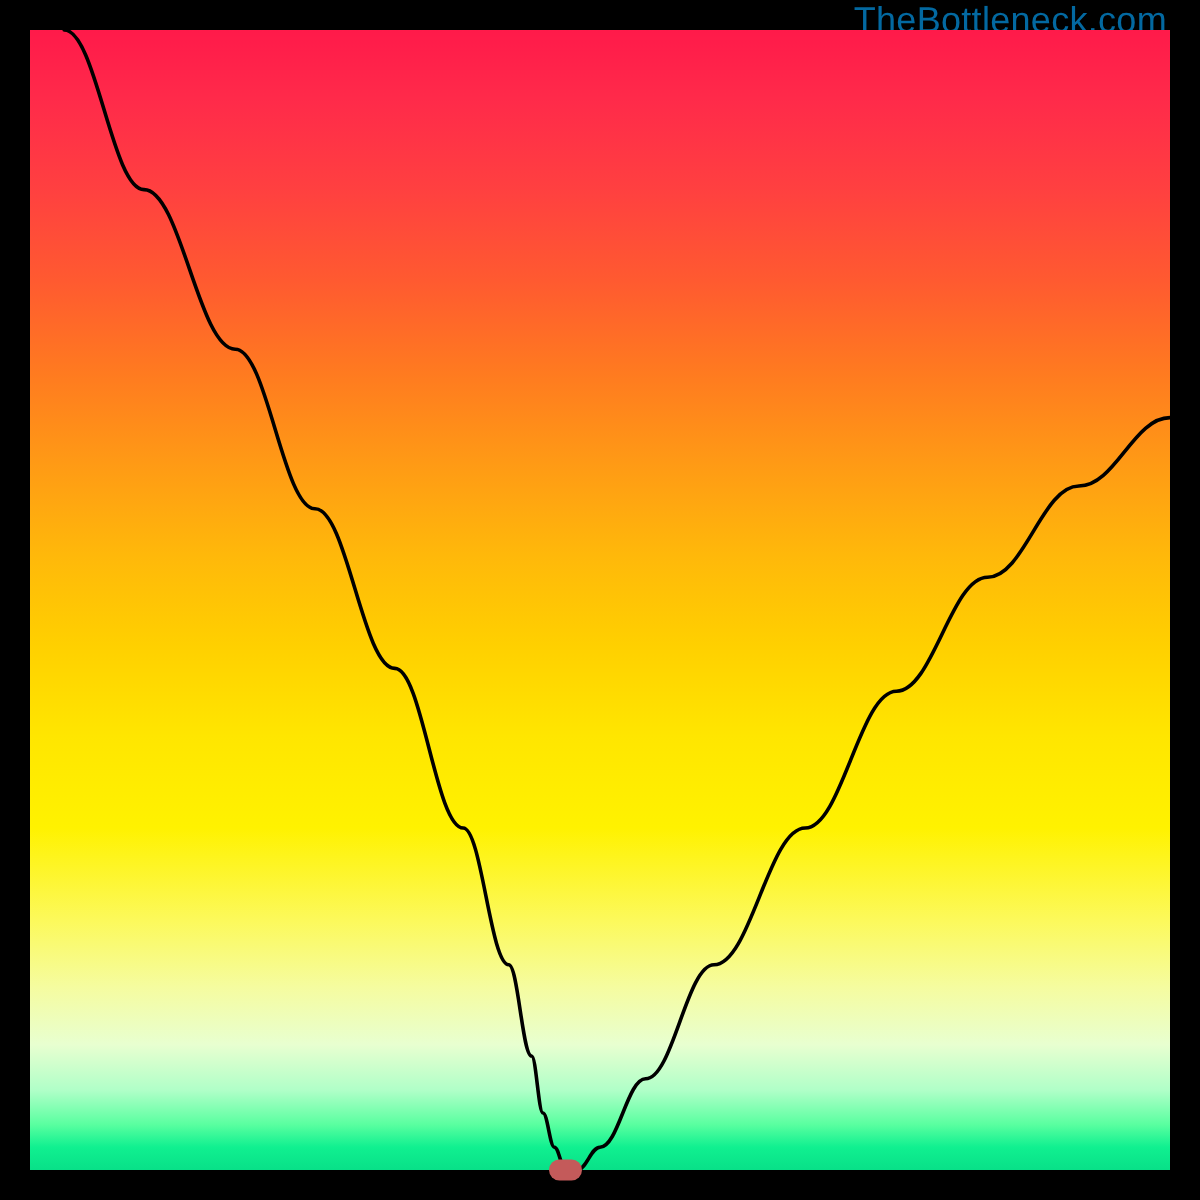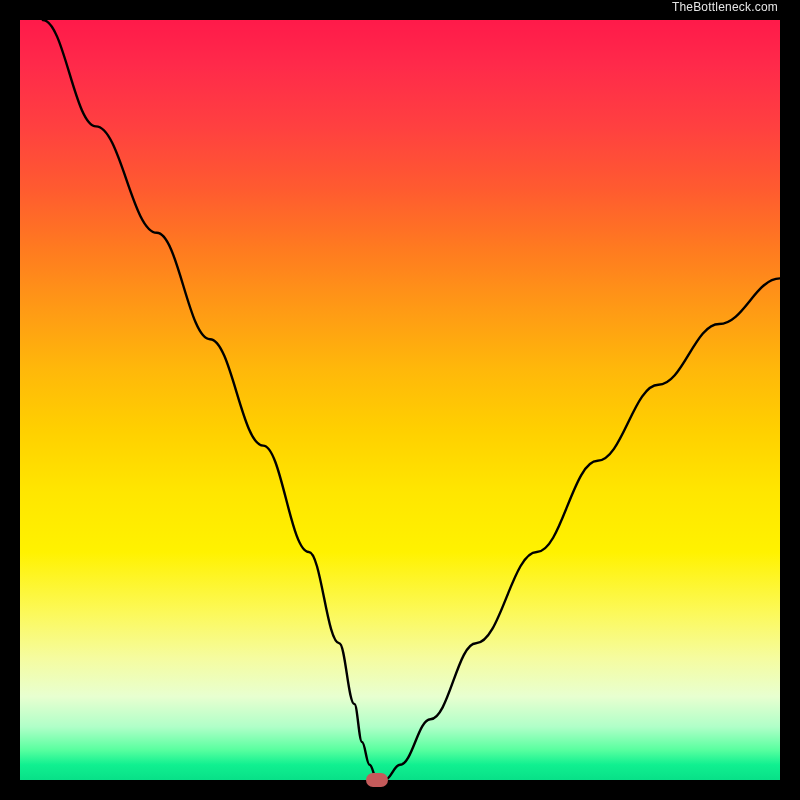--- a/index.html
+++ b/index.html
@@ -31,23 +31,23 @@
       #5affa0 96%,
       #10f090 98%,
       #08e088 100%
     );
   }
   .plot svg { position: absolute; left: 0; top: 0; width: 760px; height: 760px; }
   .attribution {
     position: absolute;
     top: 0; right: 22px;
     font-family: Arial, Helvetica, sans-serif;
-    font-size: 12px;
+    font-size: 24px;
     font-weight: 500;
-    color: #e5e5e5;
+    color: #0369a1;
     letter-spacing: 0.2px;
   }
   .marker {
     position: absolute;
     width: 22px; height: 14px;
     border-radius: 7px;
     background: #c45a5a;
     transform: translate(-50%, -50%);
   }
 </style>

